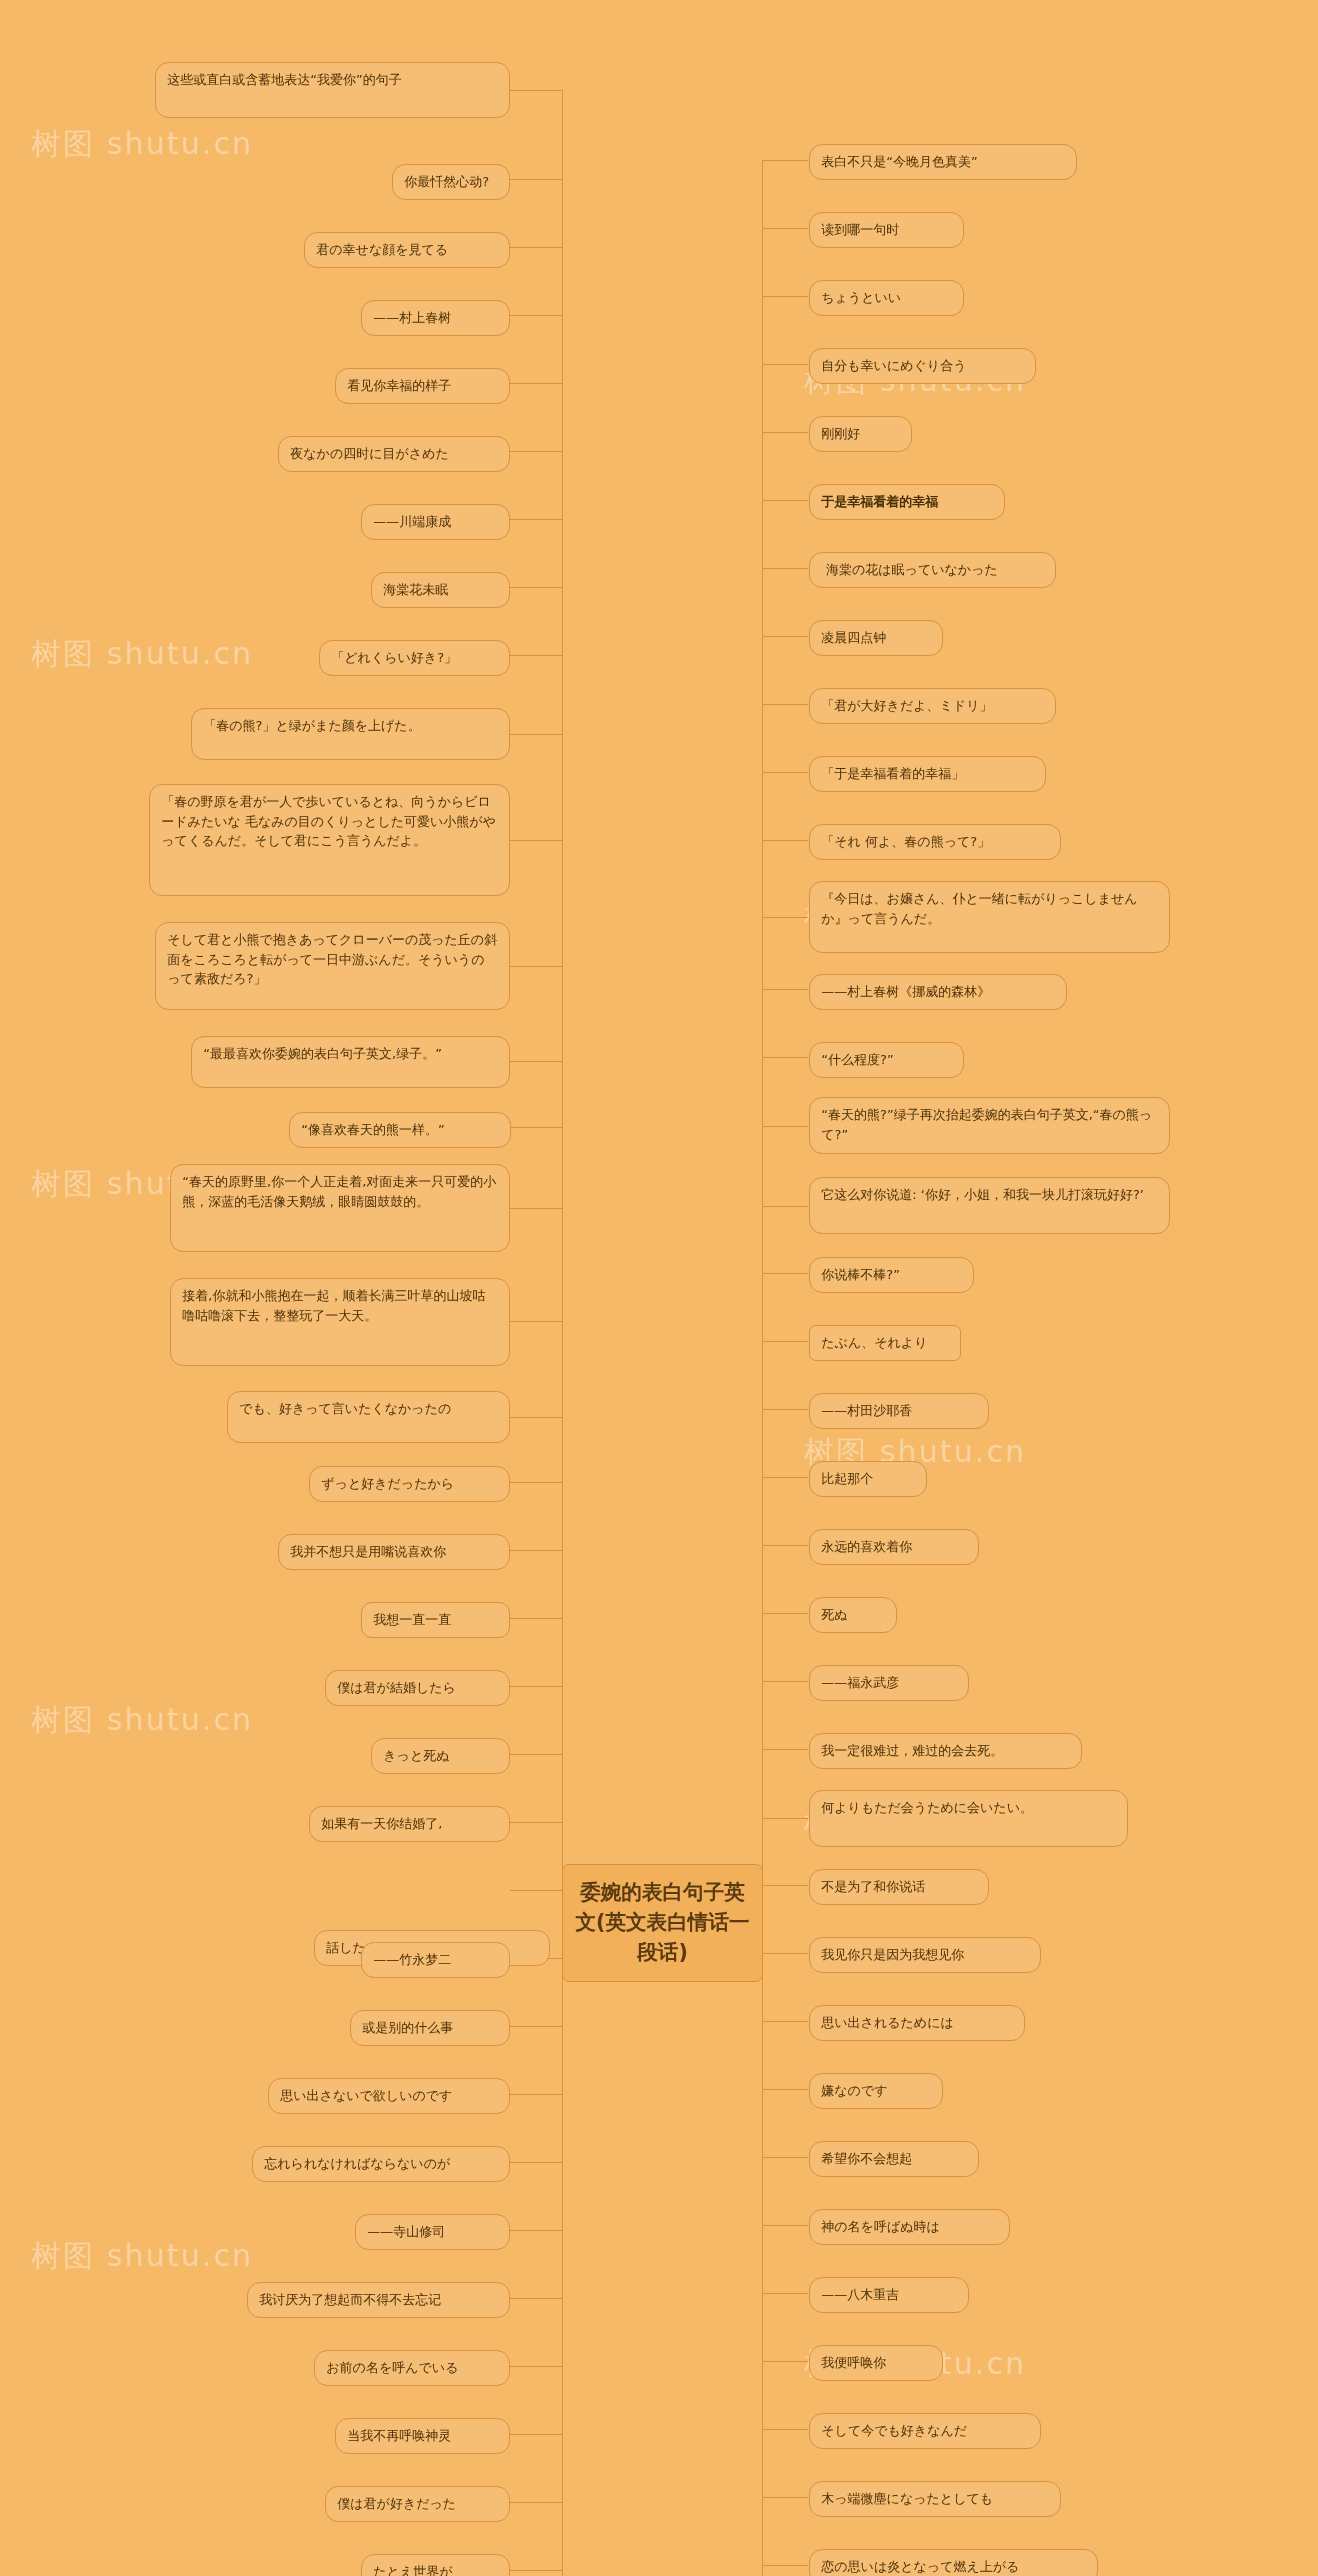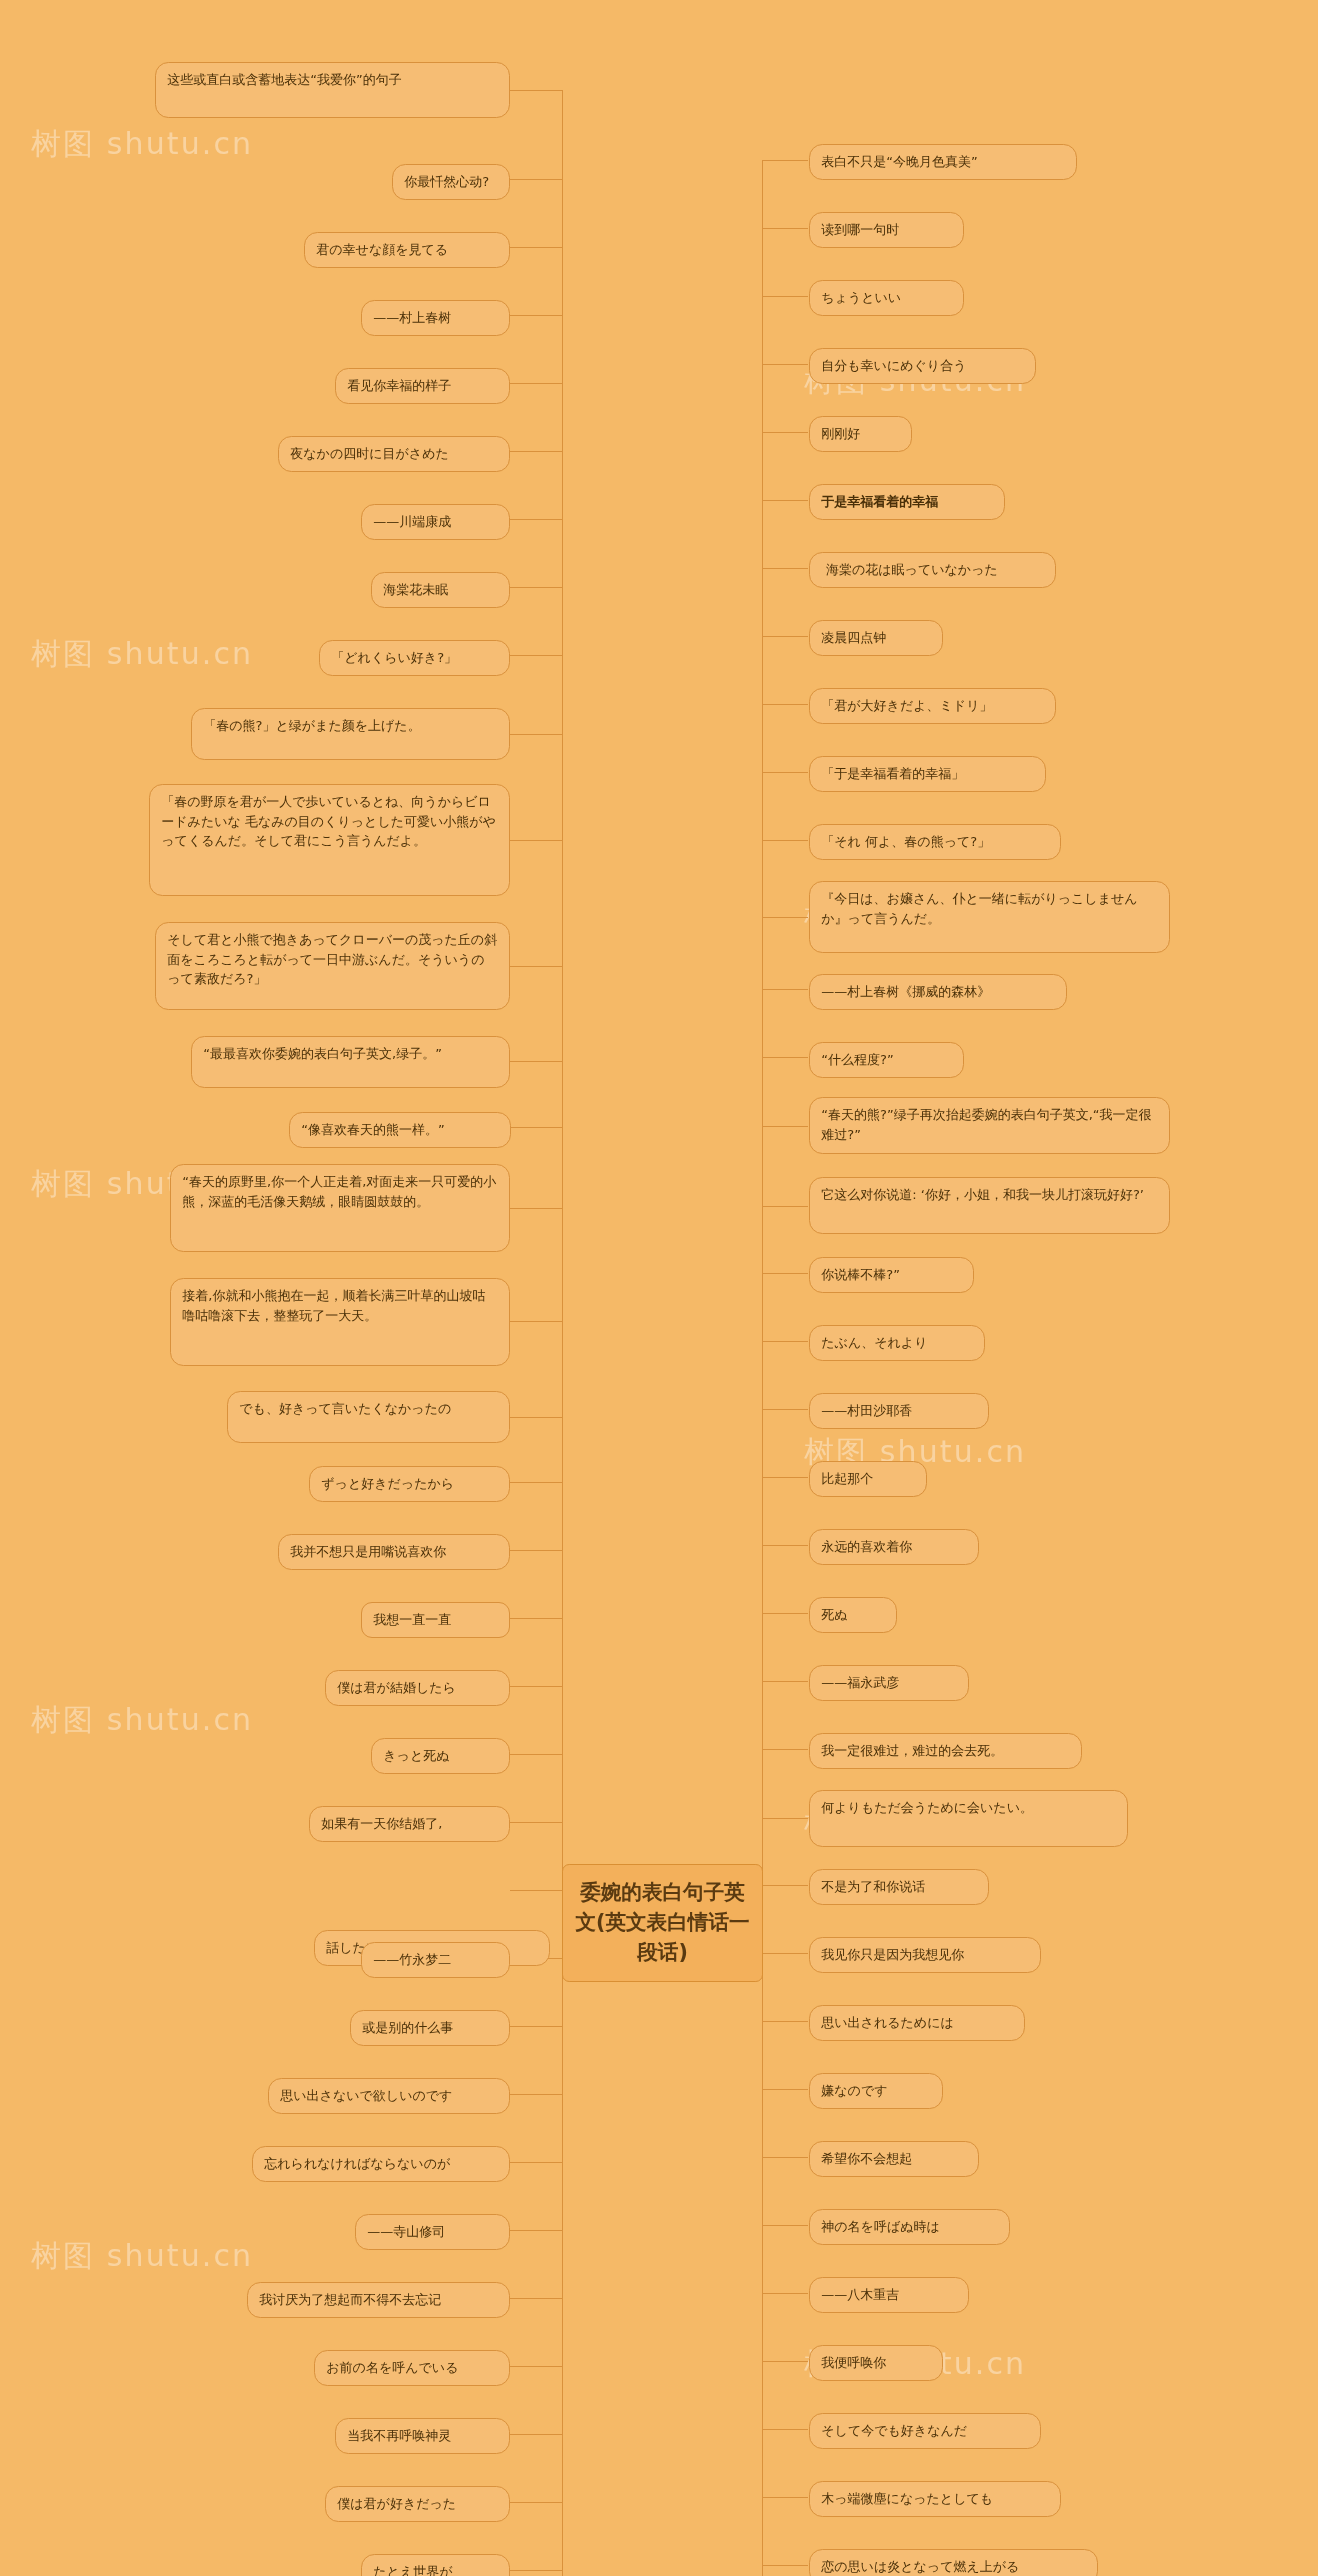--- a/index.html
+++ b/index.html
@@ -203,24 +203,24 @@
       <div class="node" style="left: 809px; top: 416px; width: 103px; min-height: 31px;">刚刚好</div>
       <div class="node" style="left: 809px; top: 484px; width: 196px; min-height: 31px; font-weight: bold;">于是幸福看着的幸福</div>
       <div class="node" style="left: 809px; top: 552px; width: 247px; min-height: 31px; padding-left: 16px;">海棠の花は眠っていなかった</div>
       <div class="node" style="left: 809px; top: 620px; width: 134px; min-height: 31px;">凌晨四点钟</div>
       <div class="node" style="left: 809px; top: 688px; width: 247px; min-height: 31px;">「君が大好きだよ、ミドリ」</div>
       <div class="node" style="left: 809px; top: 756px; width: 237px; min-height: 31px;">「于是幸福看着的幸福」</div>
       <div class="node" style="left: 809px; top: 824px; width: 252px; min-height: 31px;">「それ 何よ、春の熊って?」</div>
       <div class="node" style="left: 809px; top: 881px; width: 361px; min-height: 72px;">『今日は、お嬢さん、仆と一绪に転がりっこしませんか』って言うんだ。</div>
       <div class="node" style="left: 809px; top: 974px; width: 258px; min-height: 31px;">——村上春树《挪威的森林》</div>
       <div class="node" style="left: 809px; top: 1042px; width: 155px; min-height: 31px;">“什么程度?”</div>
-      <div class="node" style="left: 809px; top: 1097px; width: 361px; min-height: 57px;">“春天的熊?”绿子再次抬起委婉的表白句子英文,“我一定很难过?”</div>
+      <div class="node" style="left: 809px; top: 1097px; width: 361px; min-height: 57px;">“春天的熊?”绿子再次抬起委婉的表白句子英文,“春の熊って?”</div>
       <div class="node" style="left: 809px; top: 1177px; width: 361px; min-height: 57px;">它这么对你说道: ‘你好，小姐，和我一块儿打滚玩好好?’</div>
       <div class="node" style="left: 809px; top: 1257px; width: 165px; min-height: 31px;">你说棒不棒?”</div>
-      <div class="node" style="left: 809px; top: 1325px; width: 176px; min-height: 31px;">たぶん、それより</div>
+      <div class="node" style="left: 809px; top: 1325px; width: 152px; min-height: 31px; border-radius: 7px;">たぶん、それより</div>
       <div class="node" style="left: 809px; top: 1393px; width: 180px; min-height: 31px;">——村田沙耶香</div>
       <div class="node" style="left: 809px; top: 1461px; width: 118px; min-height: 31px;">比起那个</div>
       <div class="node" style="left: 809px; top: 1529px; width: 170px; min-height: 31px;">永远的喜欢着你</div>
       <div class="node" style="left: 809px; top: 1597px; width: 88px; min-height: 31px;">死ぬ</div>
       <div class="node" style="left: 809px; top: 1665px; width: 160px; min-height: 31px;">——福永武彦</div>
       <div class="node" style="left: 809px; top: 1733px; width: 273px; min-height: 31px;">我一定很难过，难过的会去死。</div>
       <div class="node" style="left: 809px; top: 1790px; width: 319px; min-height: 57px;">何よりもただ会うために会いたい。</div>
       <div class="node" style="left: 809px; top: 1869px; width: 180px; min-height: 31px;">不是为了和你说话</div>
       <div class="node" style="left: 809px; top: 1937px; width: 232px; min-height: 31px;">我见你只是因为我想见你</div>
       <div class="node" style="left: 809px; top: 2005px; width: 216px; min-height: 31px;">思い出されるためには</div>

